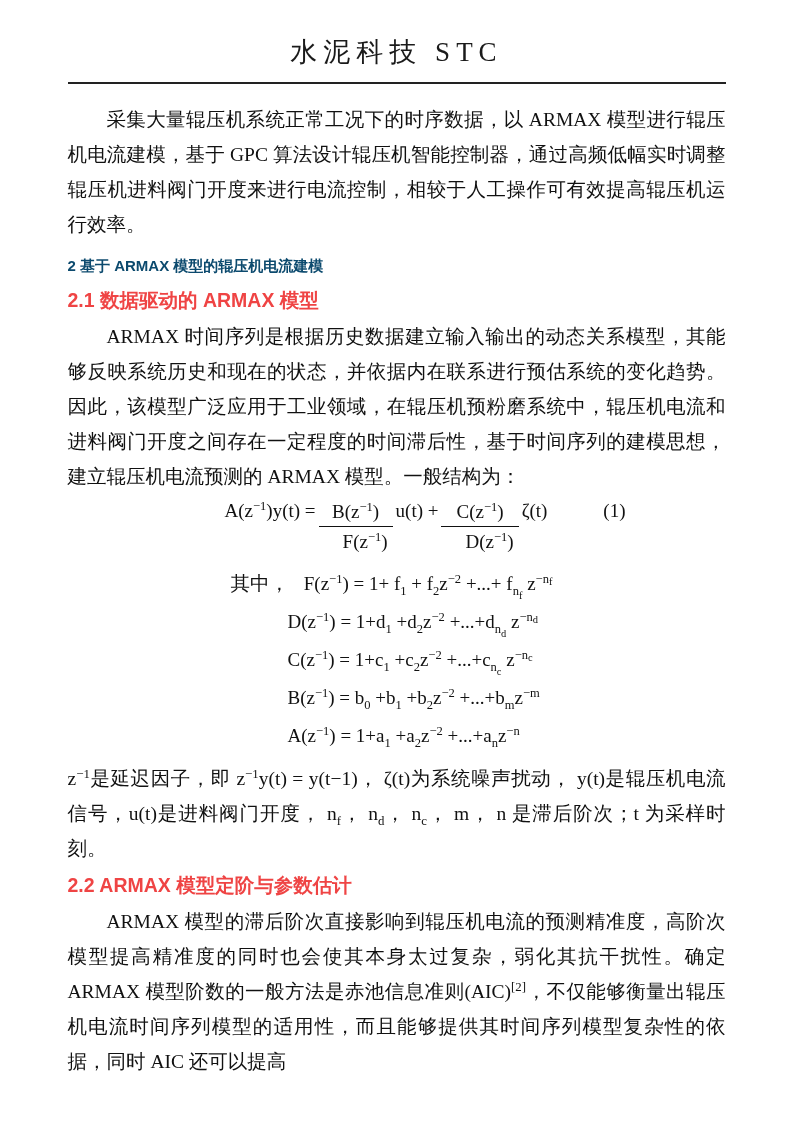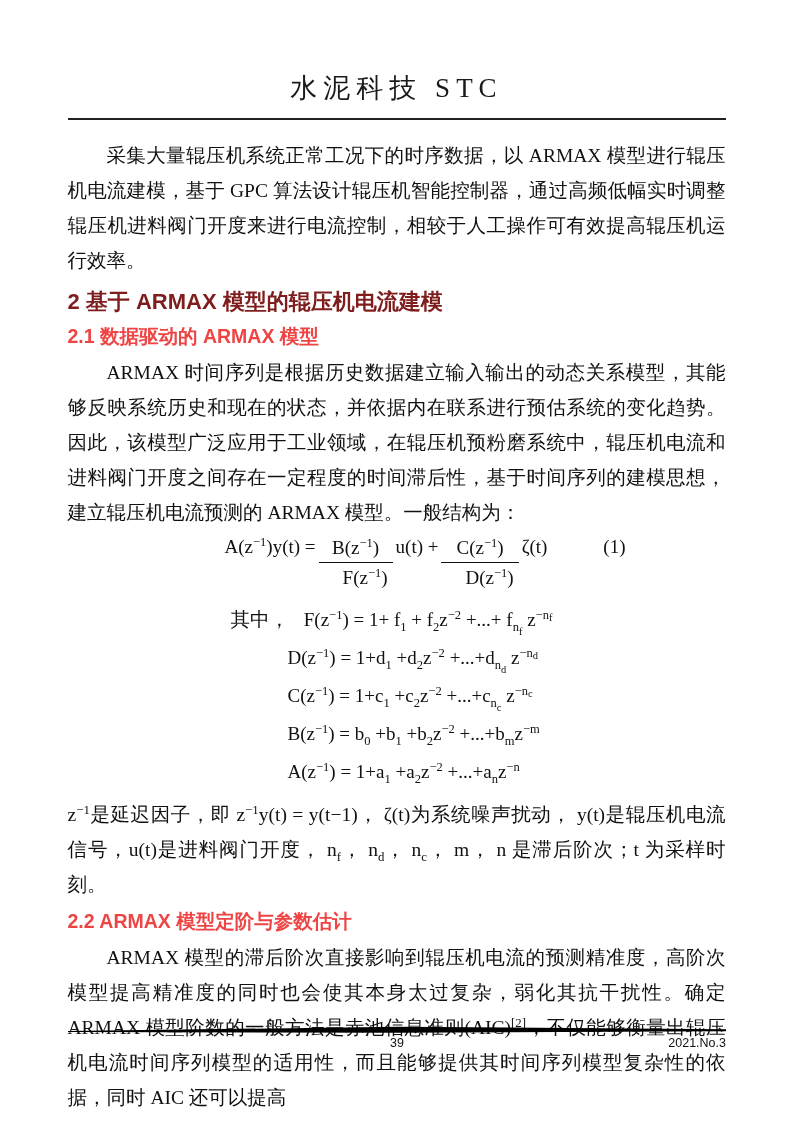--- a/index.html
+++ b/index.html
@@ -6,21 +6,21 @@
   html, body { margin: 0; padding: 0; background: #ffffff; }
   .page {
     position: relative;
     width: 793px; height: 1122px;
     margin: 0 auto;
     background: #ffffff;
     color: #111;
     overflow: hidden;
     font-family: "Liberation Serif", "DejaVu Serif", serif;
   }
-  .header { padding-top: 70px; border-radius: 31px; }
+  .header { padding-top: 34px; border-radius: 31px; }
   .journal-title {
     text-align: center;
     font-size: 27px;
     letter-spacing: 6px;
     color: #1a1a1a;
   }
   .header-rule {
     width: 658px;
     margin: 12px auto 0 auto;
     border-top: 2px solid #222;
@@ -30,24 +30,24 @@
   .para {
     font-size: 19.5px;
     line-height: 35px;
     text-align: justify;
     margin: 0;
   }
   .indent { text-indent: 39px; }
   .h1 {
     font-family: "Liberation Sans", "DejaVu Sans", sans-serif;
     font-weight: bold;
-    font-size: 22px;
+    font-size: 15px;
     line-height: 27px;
     margin: 10px 0 8px 0;
-    color: #7f1d1d;
+    color: #0c4a6e;
   }
   .h2 {
     font-family: "Liberation Sans", "DejaVu Sans", sans-serif;
     font-weight: bold;
     font-size: 19.5px;
     line-height: 26px;
     margin: 6px 0 6px 0;
     color: #ef4444;
   }
   .fm, .eq-row, .fline { font-family: "Liberation Serif", "DejaVu Serif", serif; }
@@ -153,23 +153,14 @@
 
     <p class="para sym-para"><span>z</span><sup>−1</sup><span>是延迟因子，即 z</span><sup>−1</sup><span>y(t) = y(t−1)， ζ(t)为系统噪声扰动， y(t)是辊压机电流信号，u(t)是进料阀门开度， n</span><sub>f</sub><span>， n</span><sub>d</sub><span>， n</span><sub>c</sub><span>， m， n 是滞后阶次；t 为采样时刻。</span></p>
 
 
     <div class="h2">2.2 ARMAX 模型定阶与参数估计</div>
 
     <p class="para indent"><span>ARMAX 模型的滞后阶次直接影响到辊压机电流的预测精准度，高阶次模型提高精准度的同时也会使其本身太过复杂，弱化其抗干扰性。确定 ARMAX 模型阶数的一般方法是赤池信息准则(AIC)</span><sup>[2]</sup><span>，不仅能够衡量出辊压机电流时间序列模型的适用性，而且能够提供其时间序列模型复杂性的依据，同时 AIC 还可以提高</span></p>
 
   </div>
 
-  <div class="footer">
-    <svg class="footer-line" viewBox="0 0 658 9" preserveAspectRatio="none">
-      <polygon points="0,5 330,0.8 658,3.2 658,5.2 330,6.8 0,6" fill="#000"></polygon>
-    </svg>
-    <div class="footer-row">
-      <span class="page-num">39</span>
-      <span class="issue">2021.No.3</span>
-    </div>
-  </div>
 
 </div>
 
 </body></html>

